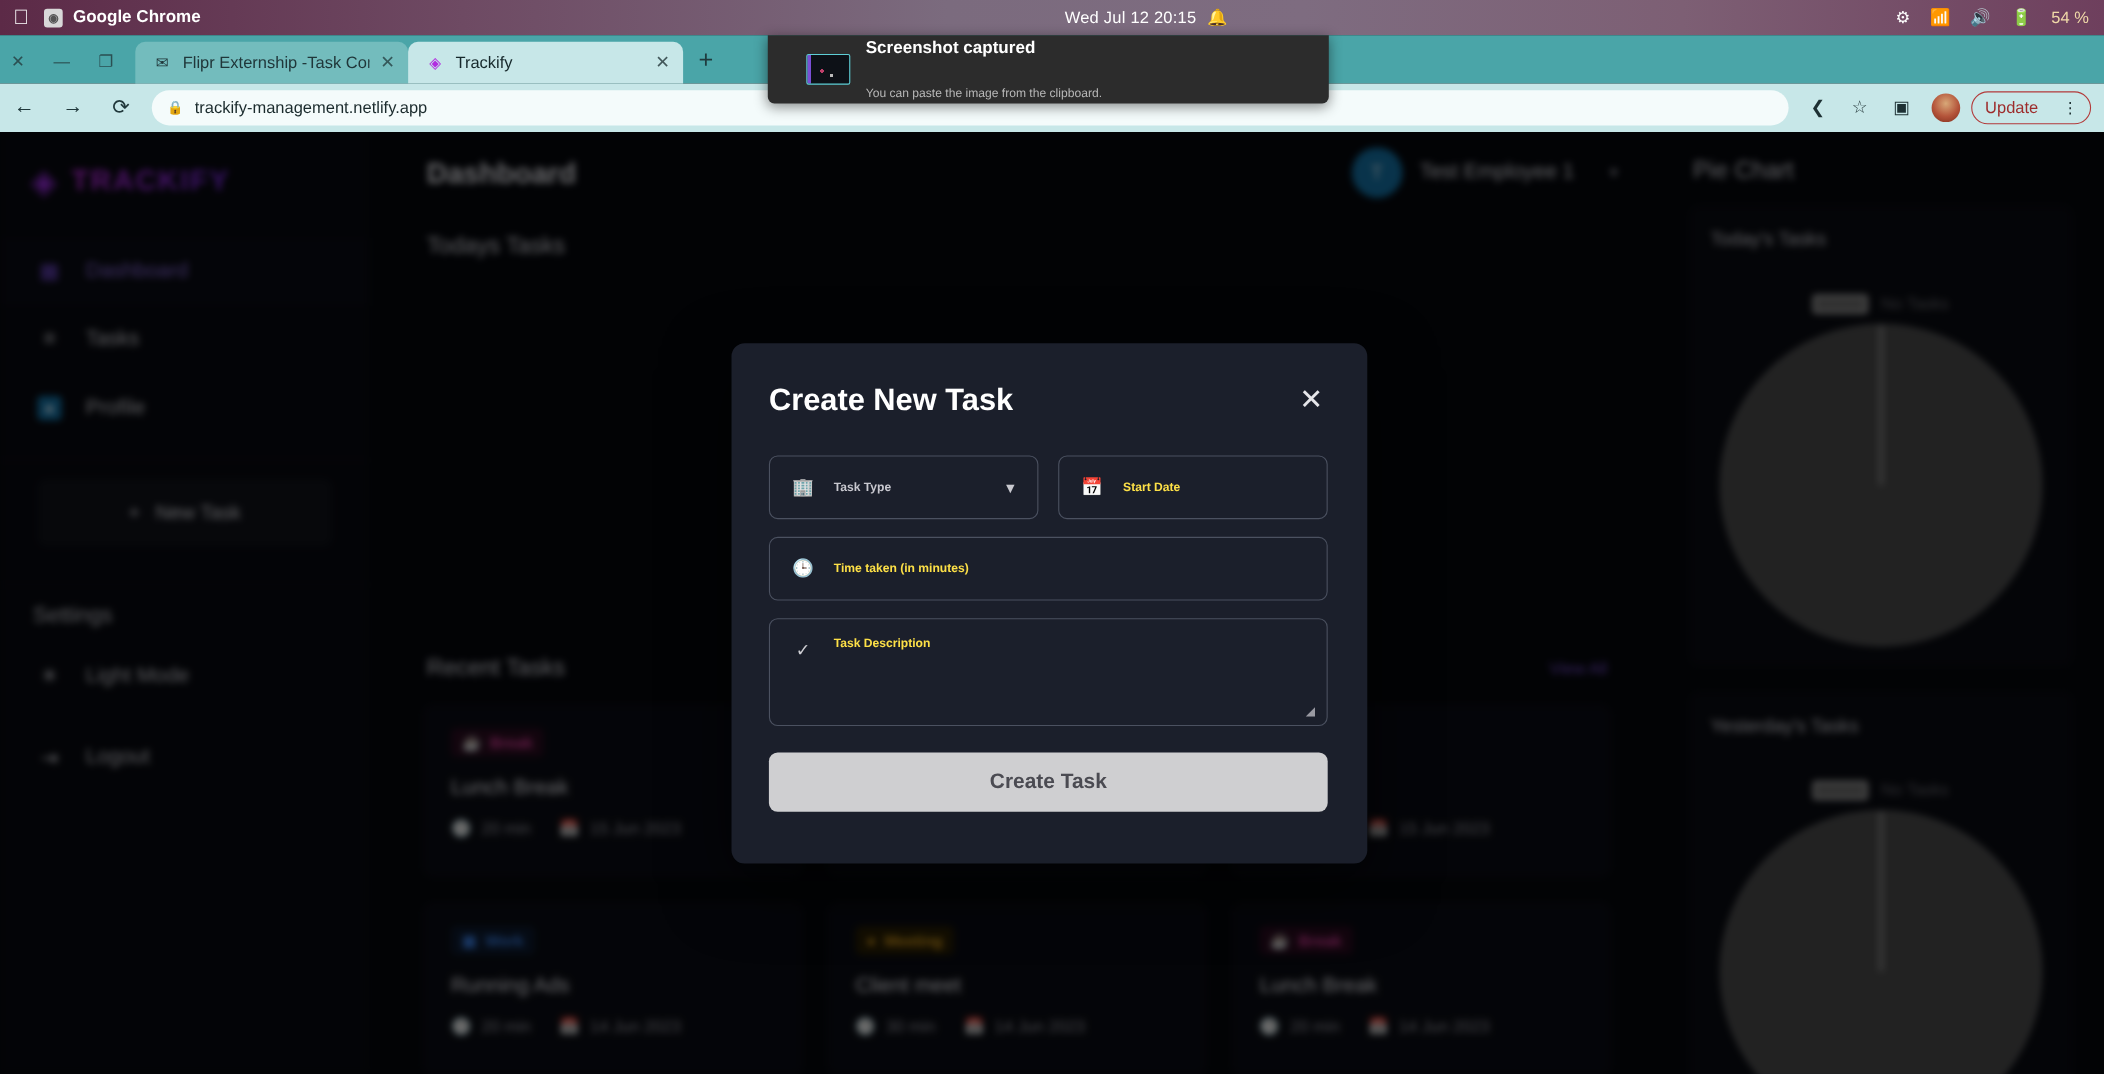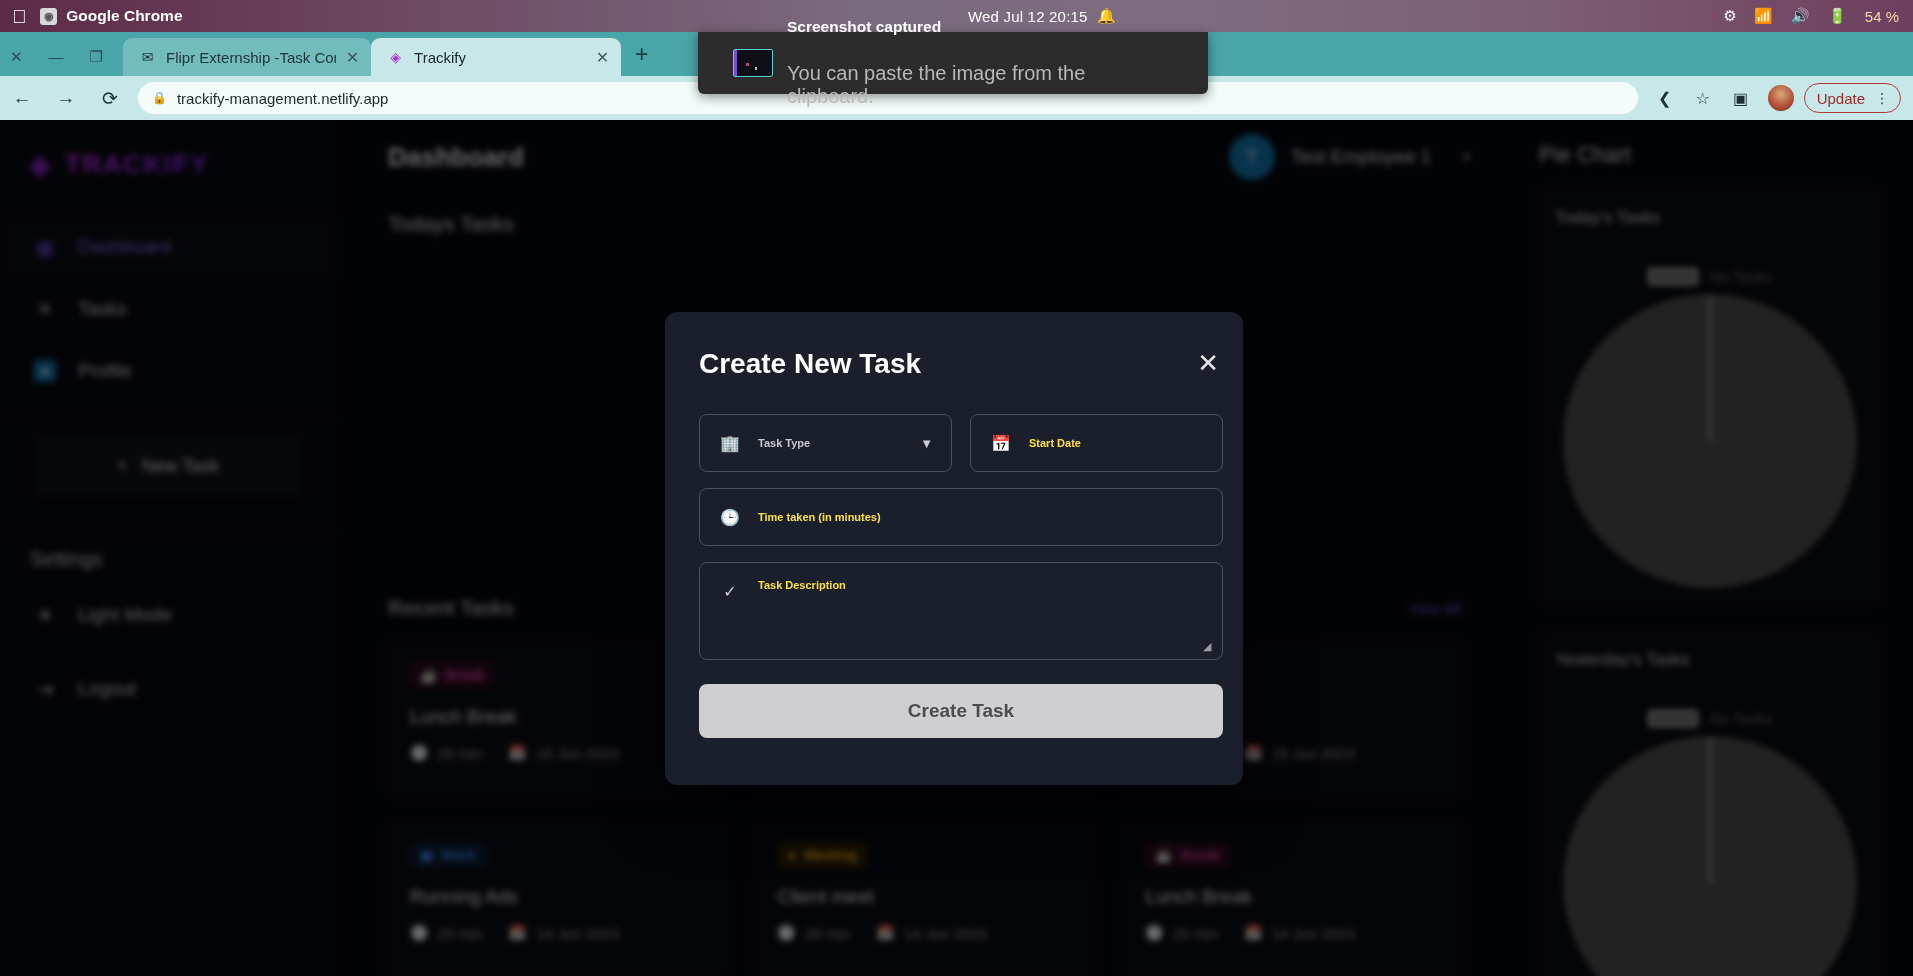--- a/index.html
+++ b/index.html
@@ -69,42 +69,42 @@
   }
   .lock-ico { font-size: 12px; color: #3a4f52; }
   .tb-right { display: flex; align-items: center; gap: 4px; padding-right: 12px; }
   .tb-ico { width: 34px; height: 32px; display:flex; align-items:center; justify-content:center; color:#1d3033; font-size:16px; }
   .avatar-chrome {
     width: 26px; height: 26px; border-radius: 50%;
     background: radial-gradient(circle at 50% 35%, #d8a878 0%, #b4543a 55%, #7e2d1c 100%);
     margin: 0 6px;
   }
   .update-btn {
-    display:flex; align-items:center; gap:10px; height:30px; padding: 0 12px;
+    display:flex; align-items:center; gap:22px; height:30px; padding: 0 12px;
     border: 1px solid #b33a3a; border-radius: 16px; color: #9d2b2b; font-size: 15px;
   }
   .kebab { letter-spacing: -1px; font-size: 14px; color:#1d3033; }
 
   
   .toast {
     position: absolute; top: 32px; left: 698px; width: 510px; height: 62px;
     background: #2c2c2c; border-radius: 0 0 6px 6px;
     display: flex; align-items: center; gap: 14px; padding: 0 35px;
     z-index: 60; box-shadow: 0 3px 12px rgba(0,0,0,.45);
   }
   .toast-thumb {
     width: 40px; height: 28px; border-radius: 2px; flex: none;
     background: #0d1117; border: 1px solid #5ecfd6;
     background-image:
       linear-gradient(to right, #7a4fd6 0 8%, transparent 8% 100%),
       radial-gradient(circle at 35% 55%, #c0406b 0 6%, transparent 6%),
       radial-gradient(circle at 58% 72%, #bbb 0 5%, transparent 5%);
   }
   .toast-title { color:#fff; font-weight: bold; font-size: 15.5px; margin-bottom: 3px; }
-  .toast-sub { color:#b8b8b8; font-size: 20px; margin-top: 26px; }
+  .toast-sub { color:#b8b8b8; font-size: 11px; margin-top: 26px; }
 
   
   .page {
     position: absolute; top: 120px; left: 0; width: 1913px; height: 856px;
     background: #06080d; display: flex; overflow: hidden;
   }
 
   
   .sidebar { width: 336px; flex: none; background: #080a10; height: 856px; position: relative; }
   .logo-row { display:flex; align-items:center; gap: 13px; padding: 18px 0 0 28px; height: 70px; }
@@ -192,21 +192,21 @@
   }
 
   
   .blurred { filter: blur(3.2px); }
   .dim { position:absolute; inset:0; background: rgba(0,0,0,.55); z-index: 40; }
 
   
   .modal {
     position:absolute; z-index: 50;
     left: 665px; top: 192px; width: 578px; height: 473px;
-    background:#1b1f2b; border-radius: 12px; padding: 36px 20px 32px 34px;
+    background:#1b1f2b; border-radius: 12px; padding: 36px 36px 32px 34px;
     box-shadow: 0 20px 60px rgba(0,0,0,.6);
   }
   .modal-head { display:flex; align-items:flex-start; justify-content:space-between; }
   .modal-title { font-size: 28px; font-weight: bold; color:#fff; }
   .modal-close { font-size: 26px; color:#e6e6ea; line-height: 1; padding: 2px 4px; }
   .field-row { display:flex; gap: 18px; margin-top: 34px; }
   .field {
     border: 1px solid #4b5160; border-radius: 8px; height: 58px;
     display:flex; align-items:center; gap: 16px; padding: 0 18px; background: transparent;
   }

